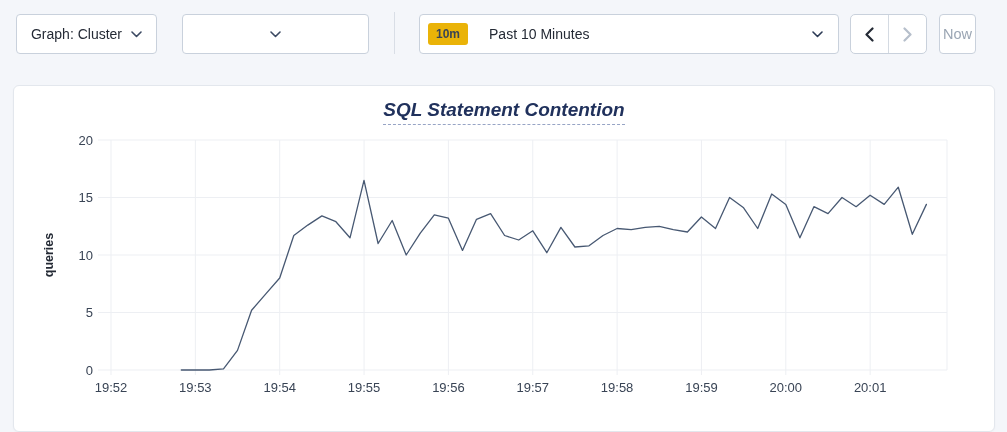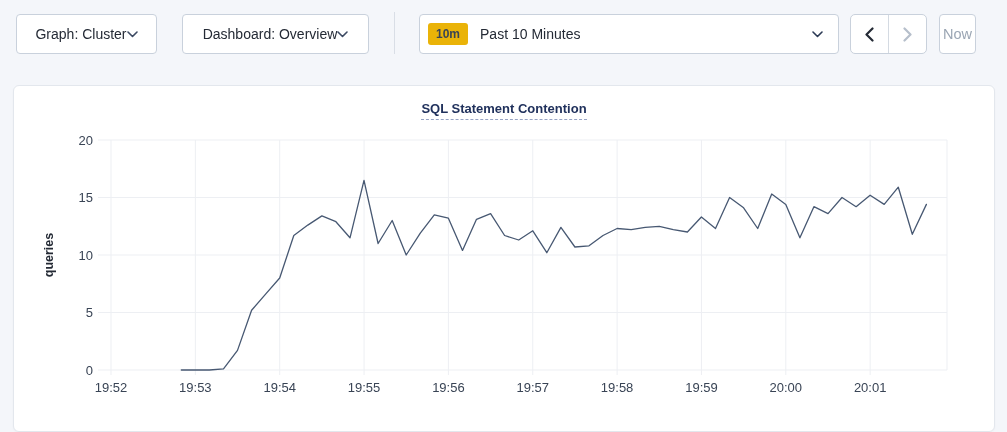--- a/index.html
+++ b/index.html
@@ -17,20 +17,21 @@
     background: #ffffff;
     border: 1px solid #c9d1dc;
     border-radius: 4px;
     display: flex;
     align-items: center;
     justify-content: center;
     font-family: "Liberation Sans", sans-serif;
     font-size: 14px;
     color: #242a35;
     cursor: pointer;
+    gap: 9px;
   }
   .dropdown-btn { font-weight: 500; }
   #graph-dd { left: 16px; width: 141px; }
   #dash-dd { left: 182px; width: 187px; }
   .toolbar-divider {
     position: absolute;
     left: 394px; top: 12px;
     width: 1px; height: 42px;
     background: #d9dee6;
   }
@@ -83,26 +84,27 @@
     border-radius: 6px;
     box-shadow: 0 1px 2px rgba(40,50,70,0.03);
   }
   .chart-title-row {
     width: 100%;
     text-align: center;
     padding-top: 13px;
   }
   .chart-title {
     display: inline-block;
-    font-size: 13px;
+    font-size: 19px;
     font-weight: bold;
     color: #20315c;
     border-bottom: 1px dashed #97a4c5;
     padding-bottom: 3px;
     cursor: pointer;
+    font-style: italic;
   }
   .chart-svg { position: absolute; left: 0; top: 43px; }
   .chart-svg text {
     font-family: "Liberation Sans", sans-serif;
     font-size: 13px;
     fill: #394455;
   }
   .chart-svg .ylab {
     font-size: 12.5px;
     font-weight: bold;
@@ -115,21 +117,20 @@
 <div>
 
   <button class="btn dropdown-btn" id="graph-dd">
     <span>Graph: Cluster</span>
     <svg class="chev" width="11" height="7" viewBox="0 0 11 7">
         <polyline points="1,1 5.5,5.5 10,1" fill="none" stroke="#3c4a63" stroke-width="1.6" stroke-linecap="round" stroke-linejoin="round"></polyline>
       </svg>
   </button>
 
   <button class="btn dropdown-btn" id="dash-dd">
-    <span>Dashboard: Overview</span>
     <svg class="chev" width="11" height="7" viewBox="0 0 11 7">
         <polyline points="1,1 5.5,5.5 10,1" fill="none" stroke="#3c4a63" stroke-width="1.6" stroke-linecap="round" stroke-linejoin="round"></polyline>
       </svg>
   </button>
 
   <div class="toolbar-divider"></div>
 
   <button class="btn" id="time-select">
     <span class="badge">10m</span>
     <span class="tr-label">Past 10 Minutes</span>

